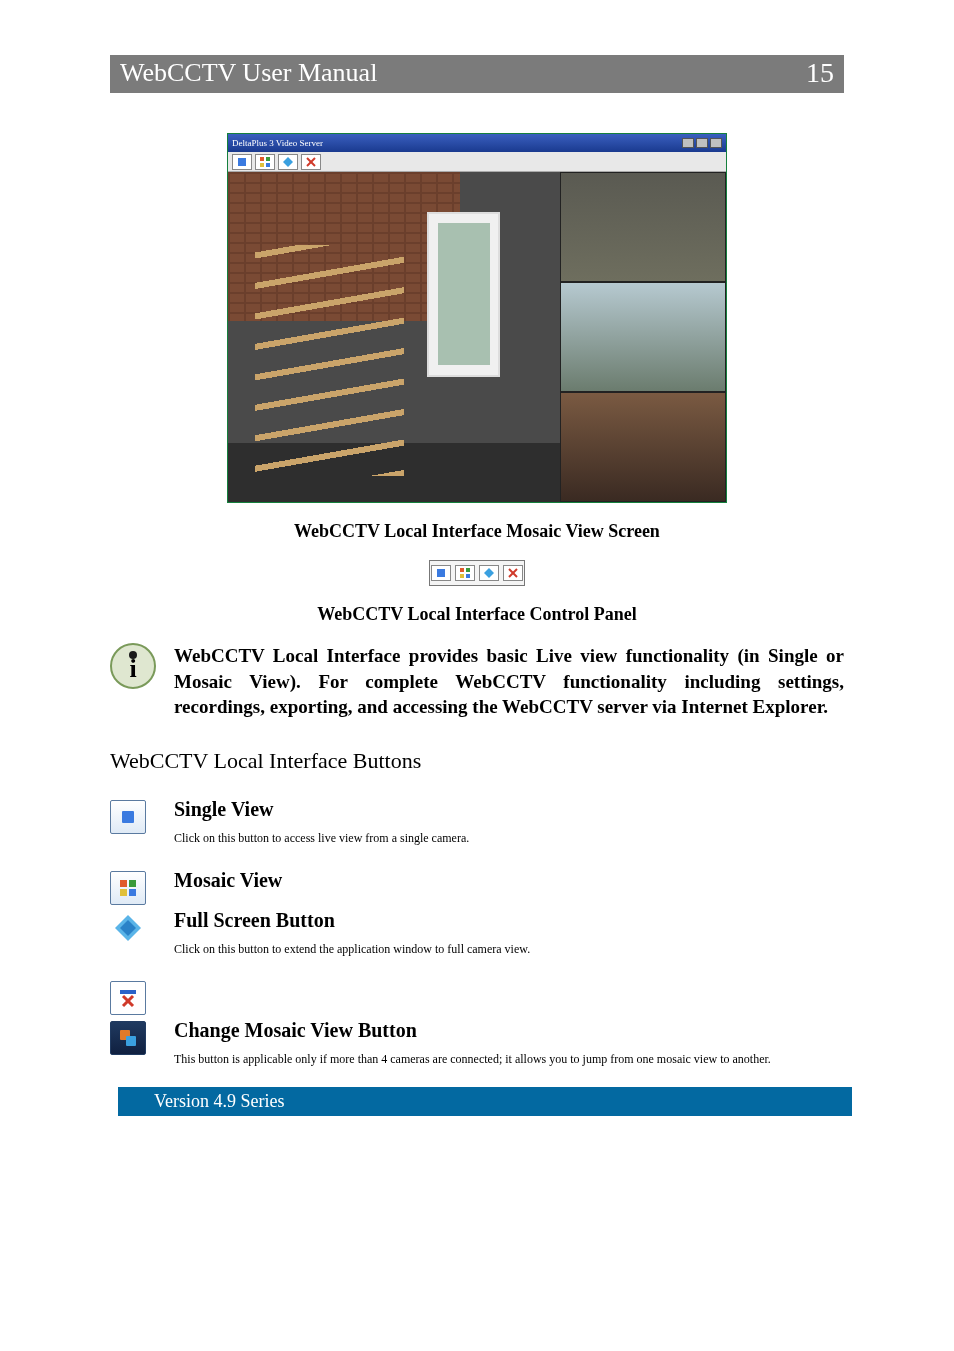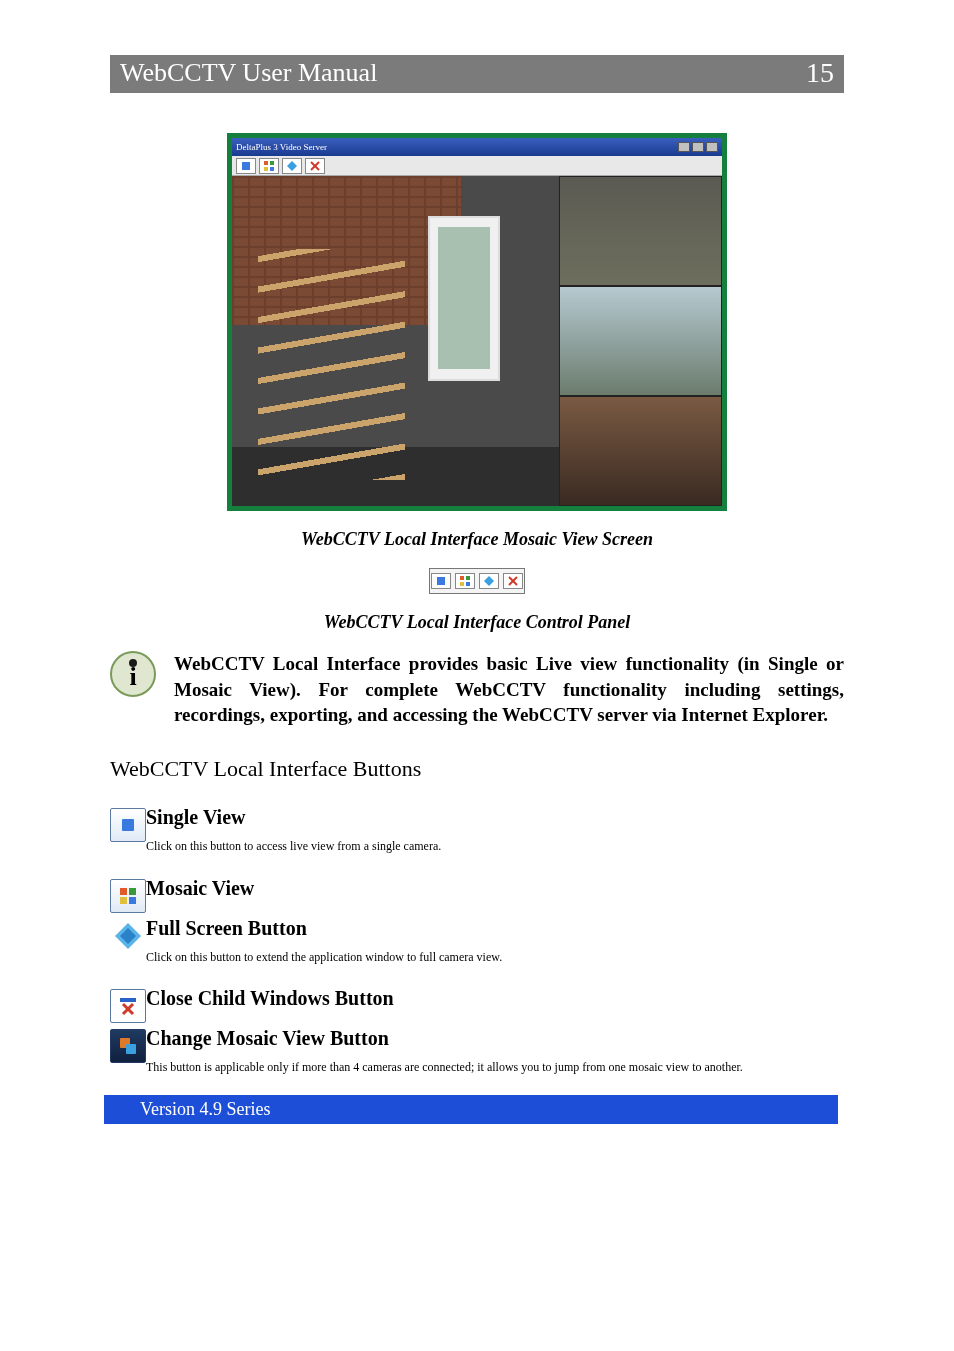--- a/index.html
+++ b/index.html
@@ -19,21 +19,21 @@
     display: flex;
     justify-content: space-between;
     align-items: center;
     margin-bottom: 40px;
   }
   .header-title { font-size: 26px; font-weight: normal; }
   .header-page  { font-size: 28px; }
   .screenshot-box {
     width: 500px;
     margin: 12px auto 18px auto;
-    border: 5px solid #15803d;
+    border: 1px solid #15803d;
     background: #d946ef;
   }
   .titlebar {
     height: 18px;
     background: linear-gradient(#3a5fbf,#1a3a8f);
     color: #fff;
     font-size: 9px;
     display: flex;
     align-items: center;
     padding: 0 4px;
@@ -64,56 +64,56 @@
            background-image: repeating-linear-gradient(#6b3f2c 0 2px, transparent 2px 10px),
                              repeating-linear-gradient(90deg,#6b3f2c 0 2px, transparent 2px 16px); }
   .door  { position:absolute; right:18%; top:12%; width:22%; height:50%;
            background:#f0f0f0; border:2px solid #ddd; }
   .door::after{ content:""; position:absolute; inset:6% 12%; background:#a8c0b0; }
   .stairs{ position:absolute; left:8%; bottom:8%; width:45%; height:70%;
            background:
              repeating-linear-gradient(-10deg, #caa46a 0 6px, transparent 6px 30px); }
   .floor { position:absolute; bottom:0; left:0; right:0; height:18%; background:#2e2e2e; }
   .caption {
-    text-align:center; font-style:italic; font-weight:bold;
+    text-align:center; font-weight:bold;
     font-size:18px; margin: 18px 0;
   }
   .panel-strip { width:96px; height:26px; margin:0 auto 10px auto;
     border:1px solid #777; background:#f4f4f4;
     display:flex; align-items:center; justify-content:center; gap:4px; }
   .note-row { display:flex; gap:18px; margin: 18px 0 28px 0; }
   .info-badge {
     width:46px; height:46px; border-radius:50%; background:#dfe7d0;
     border:2px solid #7a9a5a; display:flex; align-items:center;
     justify-content:center; flex-shrink:0;
     font-weight:bold; font-family: Georgia, serif; font-size:26px;
     position:relative;
   }
   .info-badge::before{
     content:""; position:absolute; top:6px; width:8px; height:8px;
     border-radius:50%; background:#1a1a1a;
   }
   .info-badge span{ margin-top:6px; }
   .note-text { font-size:19px; line-height:1.35; text-align:justify;font-weight:bold; }
   .h2 { font-size:22px; font-weight:normal; margin: 8px 0 24px 0; }
-  .btn-row { display:flex; align-items:flex-start; margin-bottom:4px; }
+  .btn-row { display:flex; align-items:flex-start; gap:28px; margin-bottom:4px; }
   .icon-box {
     width:36px; height:34px; flex-shrink:0;
     display:flex; align-items:center; justify-content:center;
     border:1px solid #5a7aa0; border-radius:2px;
     background:linear-gradient(#ffffff,#dfeaf6);
     margin-top:2px;
   }
   .icon-box.noborder { border:none; background:none; width:36px; height:34px; }
   .btn-col { flex:1; }
   .btn-title { font-size:20px; font-weight:bold; margin-bottom:10px; }
   .btn-desc  { font-size:12px; margin-bottom:18px; line-height:1.3; }
   .footer-bar {
-    background:#1d4ed8; color:#fff; font-size:18px;
-    padding:4px 36px; position:absolute; left:104px; bottom:52px;
+    background:#0369a1; color:#fff; font-size:18px;
+    padding:4px 36px; position:absolute; left:118px; bottom:52px;
     width: calc(100% - 220px);
   }
 </style>
 </head>
 <body>
 
 <div class="header-bar">
   <span class="header-title">WebCCTV User Manual</span>
   <span class="header-page">15</span>
 </div>
@@ -249,21 +249,20 @@
 
 <div class="btn-row">
   <div class="icon-box" style="background:#fff;">
     <svg width="20" height="20">
       <rect x="2" y="2" width="16" height="4" fill="#2a62c8"></rect>
       <line x1="5" y1="8" x2="15" y2="18" stroke="#d03a2a" stroke-width="3"></line>
       <line x1="15" y1="8" x2="5" y2="18" stroke="#d03a2a" stroke-width="3"></line>
     </svg>
   </div>
   <div class="btn-col">
-    <div class="btn-title">Close Child Windows Button</div>
   </div>
 </div>
 
 <div class="btn-row">
   <div class="icon-box" style="background:linear-gradient(#203a60,#102040); border-color:#203a60;">
     <svg width="22" height="22">
       <rect x="3" y="3" width="10" height="10" fill="#e07a2a" rx="1"></rect>
       <rect x="9" y="9" width="10" height="10" fill="#3aa0e0" rx="1"></rect>
     </svg>
   </div>

